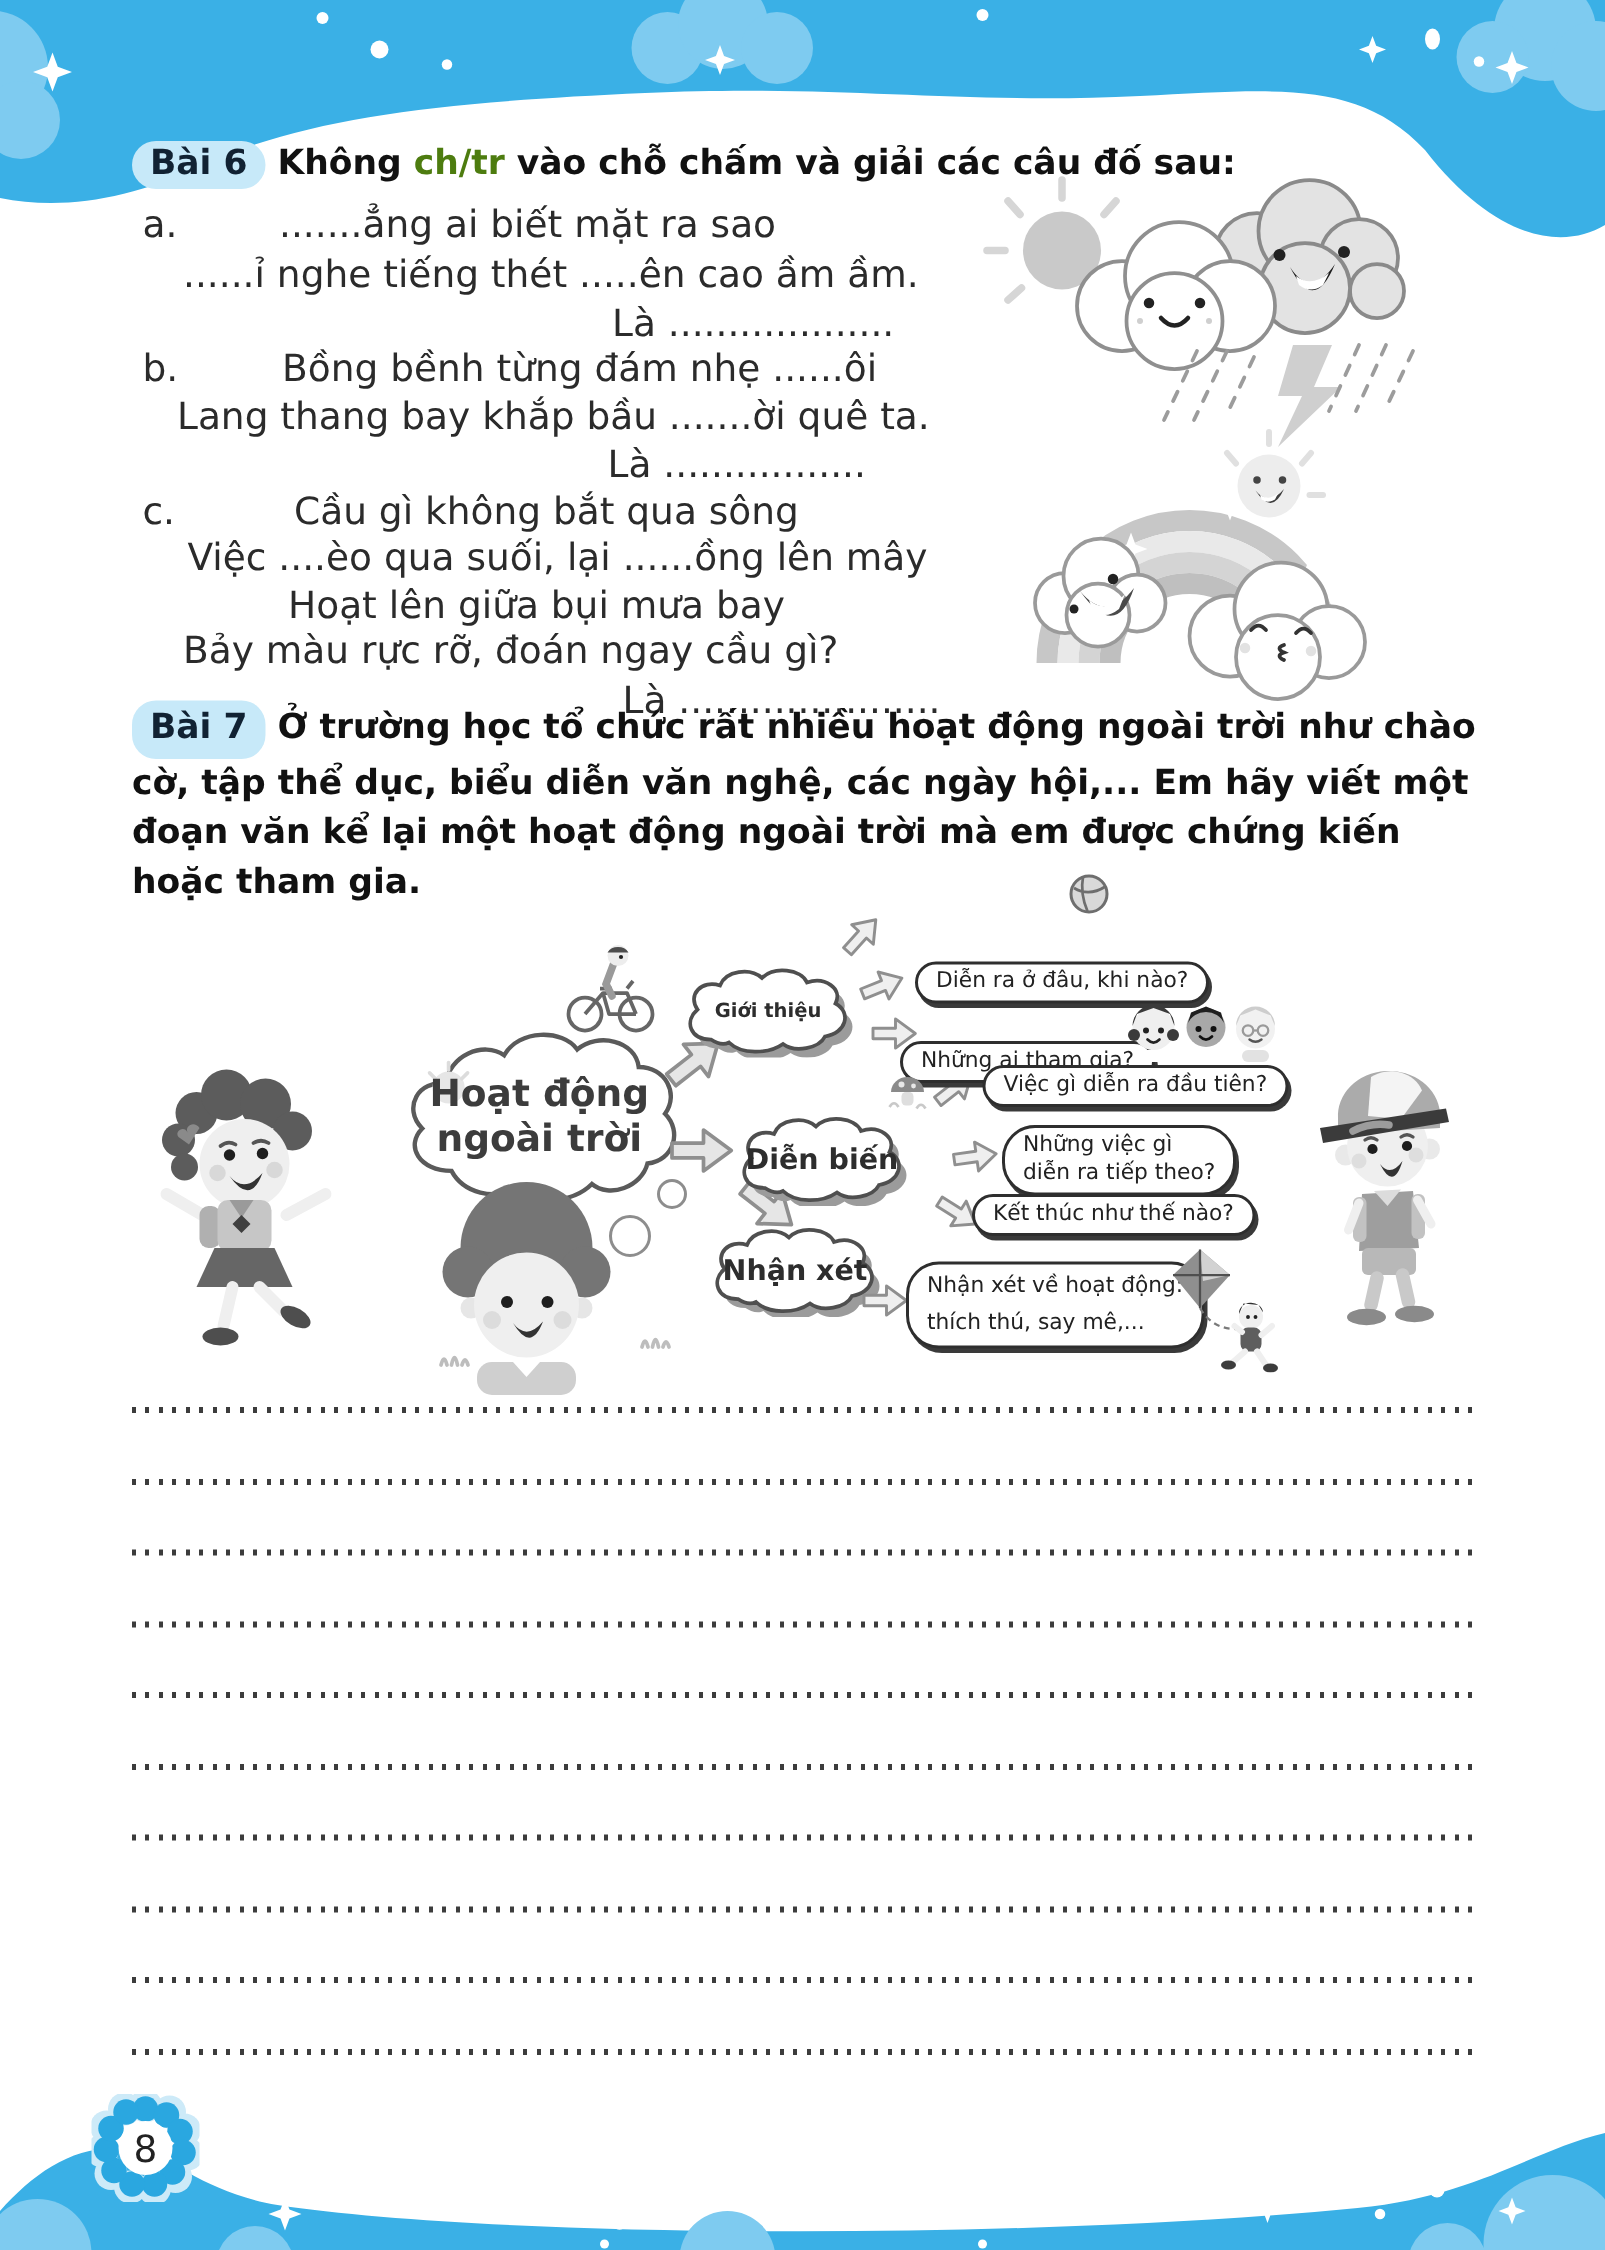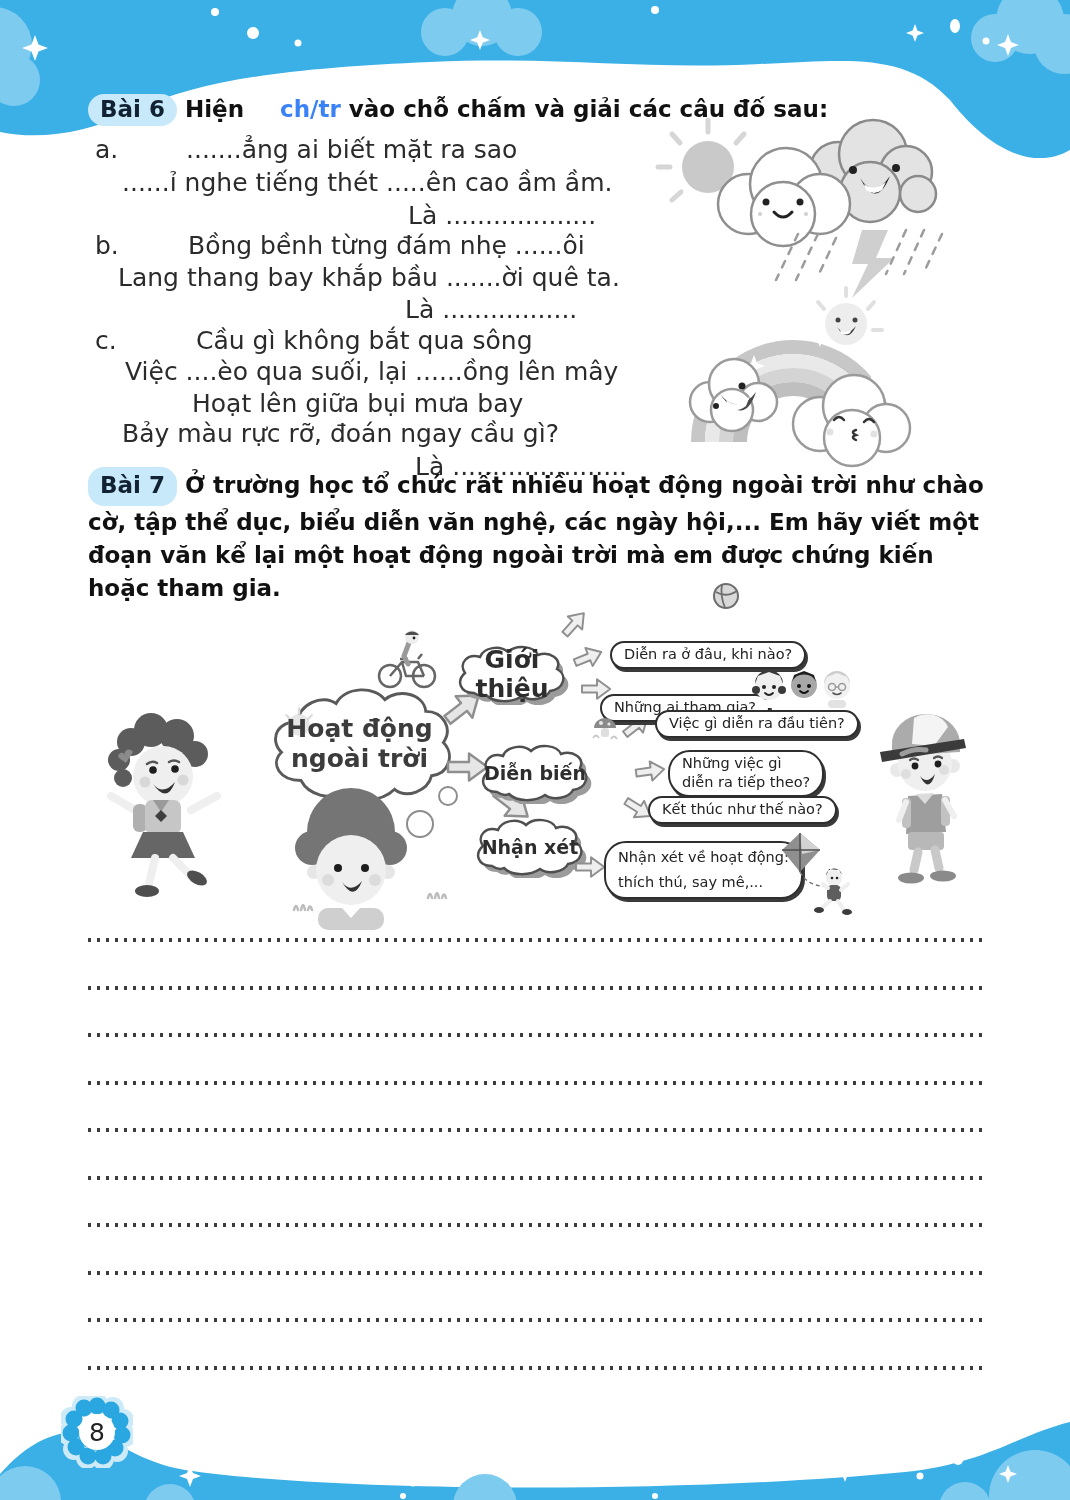--- a/index.html
+++ b/index.html
@@ -2,21 +2,21 @@
 <html><head>
 <meta charset="utf-8">
 <style>
   html,body{margin:0;padding:0;background:#fff;}
   .page{position:relative;width:1070px;height:1500px;background:#ffffff;overflow:hidden;
         font-family:"DejaVu Sans","Liberation Sans",sans-serif;color:#222;}
   .abs{position:absolute;}
   
   .ex-header{position:absolute;left:88px;top:94px;font-weight:bold;font-size:23px;color:#111;white-space:nowrap;}
   .pill{display:inline-block;background:#c7e9f9;border-radius:16px;padding:2px 12px 4px;margin-right:8px;font-weight:bold;color:#123;}
-  .hl{color:#3b82f6;margin-left:28px;}
+  .hl{color:#4d7c0f;}
   .pline{position:absolute;font-size:25px;color:#2b2b2b;white-space:nowrap;}
   
   .ex7{position:absolute;left:88px;top:467px;width:902px;font-weight:bold;font-size:23px;line-height:33px;color:#111;}
   
   .bubble{position:absolute;border:2.5px solid #2e2e2e;border-radius:22px;background:#fff;
           padding:2px 12px 3px;font-size:14.5px;color:#222;white-space:nowrap;line-height:1.3;
           box-shadow:2px 3px 0 #3a3a3a;}
   .gcloud{position:absolute;}
   .gcloud svg{display:block;}
   .gcloud .lbl{position:absolute;inset:0;display:flex;flex-direction:column;align-items:center;justify-content:center;
@@ -64,21 +64,21 @@
       <circle cx="253" cy="33" r="6"></circle>
         <circle cx="298" cy="43" r="3.5"></circle>
       <ellipse cx="955" cy="26" rx="5" ry="7"></ellipse>
         <circle cx="986" cy="41" r="3.5"></circle>
       <circle cx="215" cy="12" r="4"></circle>
         <circle cx="655" cy="10" r="4"></circle>
     </g>
   </svg>
 
   <div class="ex-header">
-    <span class="pill">Bài 6</span><span>Hiện </span><span class="hl">ch/tr</span><span> vào chỗ chấm và giải các câu đố sau:</span>
+    <span class="pill">Bài 6</span><span>Không </span><span class="hl">ch/tr</span><span> vào chỗ chấm và giải các câu đố sau:</span>
   </div>
 
   <div class="pline" style="left:95px;top:135px">a.</div>
   <div class="pline" style="left:186px;top:135px">.......ẳng ai biết mặt ra sao</div>
   <div class="pline" style="left:122px;top:168px">......ỉ nghe tiếng thét .....ên cao ầm ầm.</div>
   <div class="pline" style="left:408px;top:201px">Là ...................</div>
 
   <div class="pline" style="left:95px;top:231px">b.</div>
   <div class="pline" style="left:188px;top:231px">Bồng bềnh từng đám nhẹ ......ôi</div>
   <div class="pline" style="left:118px;top:263px">Lang thang bay khắp bầu .......ời quê ta.</div>
@@ -288,25 +288,25 @@
     </svg>
   <svg class="arrow" style="left:492px;top:790px;transform:rotate(38deg)" width="42" height="30" viewBox="0 0 34 24">
       <use href="#blkarrow" fill="#e6e6e6" stroke="#8f8f8f" stroke-width="2" stroke-linejoin="round"></use>
     </svg>
 
   <div class="gcloud" style="left:452px;top:643px;width:120px;height:62px">
     <svg width="120" height="62" viewBox="0 0 120 62">
       <use href="#cloudblob" transform="translate(5,6)" fill="#9b9b9b"></use>
       <use href="#cloudblob" fill="#ffffff" stroke="#4f4f4f" stroke-width="2.5"></use>
     </svg>
-    <div class="lbl" style="font-size:25px">
+    <div class="lbl" style="font-size:13px">
         <span>Giới thiệu</span>
       </div>
   </div>
-  <div class="gcloud" style="left:475px;top:742px;width:120px;height:62px">
+  <div class="gcloud" style="left:488px;top:742px;width:120px;height:62px">
     <svg width="120" height="62" viewBox="0 0 120 62">
       <use href="#cloudblob" transform="translate(5,6)" fill="#9b9b9b"></use>
       <use href="#cloudblob" fill="#ffffff" stroke="#4f4f4f" stroke-width="2.5"></use>
     </svg>
     <div class="lbl" style="font-size:19px">
         <span>Diễn biến</span>
       </div>
   </div>
   <div class="gcloud" style="left:470px;top:816px;width:120px;height:62px">
     <svg width="120" height="62" viewBox="0 0 120 62">

